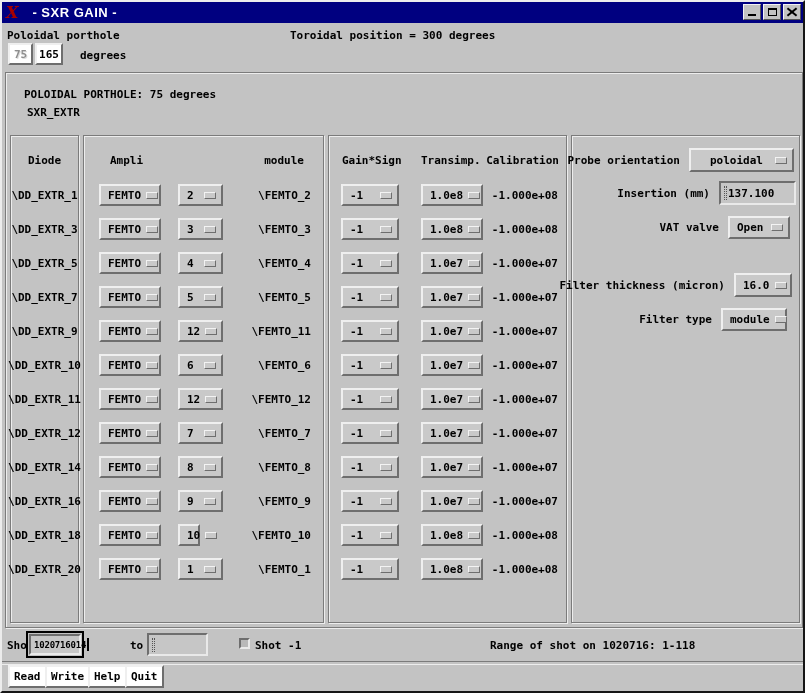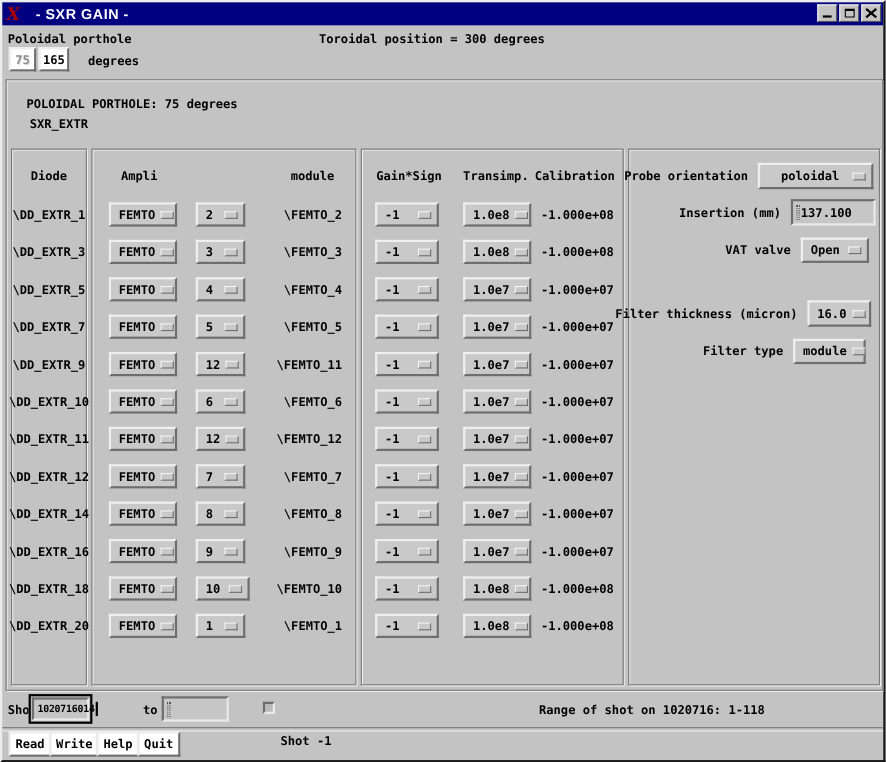--- a/index.html
+++ b/index.html
@@ -237,21 +237,21 @@
               <span>9</span>
               <span class="optglyph"></span>
             </div>
             <span class="module-label">\FEMTO_9</span>
           </div>
           <div class="trow ampli-row">
             <div class="optbtn" style="width: 62px;">
               <span>FEMTO</span>
               <span class="optglyph"></span>
             </div>
-            <div class="optbtn" style="width: 49px;">
+            <div class="optbtn" style="width: 22px;">
               <span>10</span>
               <span class="optglyph"></span>
             </div>
             <span class="module-label">\FEMTO_10</span>
           </div>
           <div class="trow ampli-row">
             <div class="optbtn" style="width: 62px;">
               <span>FEMTO</span>
               <span class="optglyph"></span>
             </div>
@@ -449,21 +449,21 @@
       <span>1020716014</span>
       <span class="ibeam-solid"></span>
     </div>
   </div>
   <span class="lbl" style="left:128px; top:637px;">to</span>
   <div class="textfield" style="position:absolute; left:145px; top:631px; width:61px; height:23px;">
     <span class="ibeam-dotted"></span>
     <span></span>
   </div>
   <div class="checkbox" style="left:237px; top:636px;"></div>
-  <span class="lbl" style="left:253px; top:637px;margin-top:28px;">Shot -1</span>
+  <span class="lbl" style="left:253px; top:637px;">Shot -1</span>
   <span class="lbl" style="left:488px; top:637px;">Range of shot on 1020716: 1-118</span>
 
   <div class="separator" style="top:659px;"></div>
 
   <div class="pushbtn" style="left:6px; top:663px;">
       <span>Read</span>
     </div>
   <div class="pushbtn" style="left:43px; top:663px;">
       <span>Write</span>
     </div>

